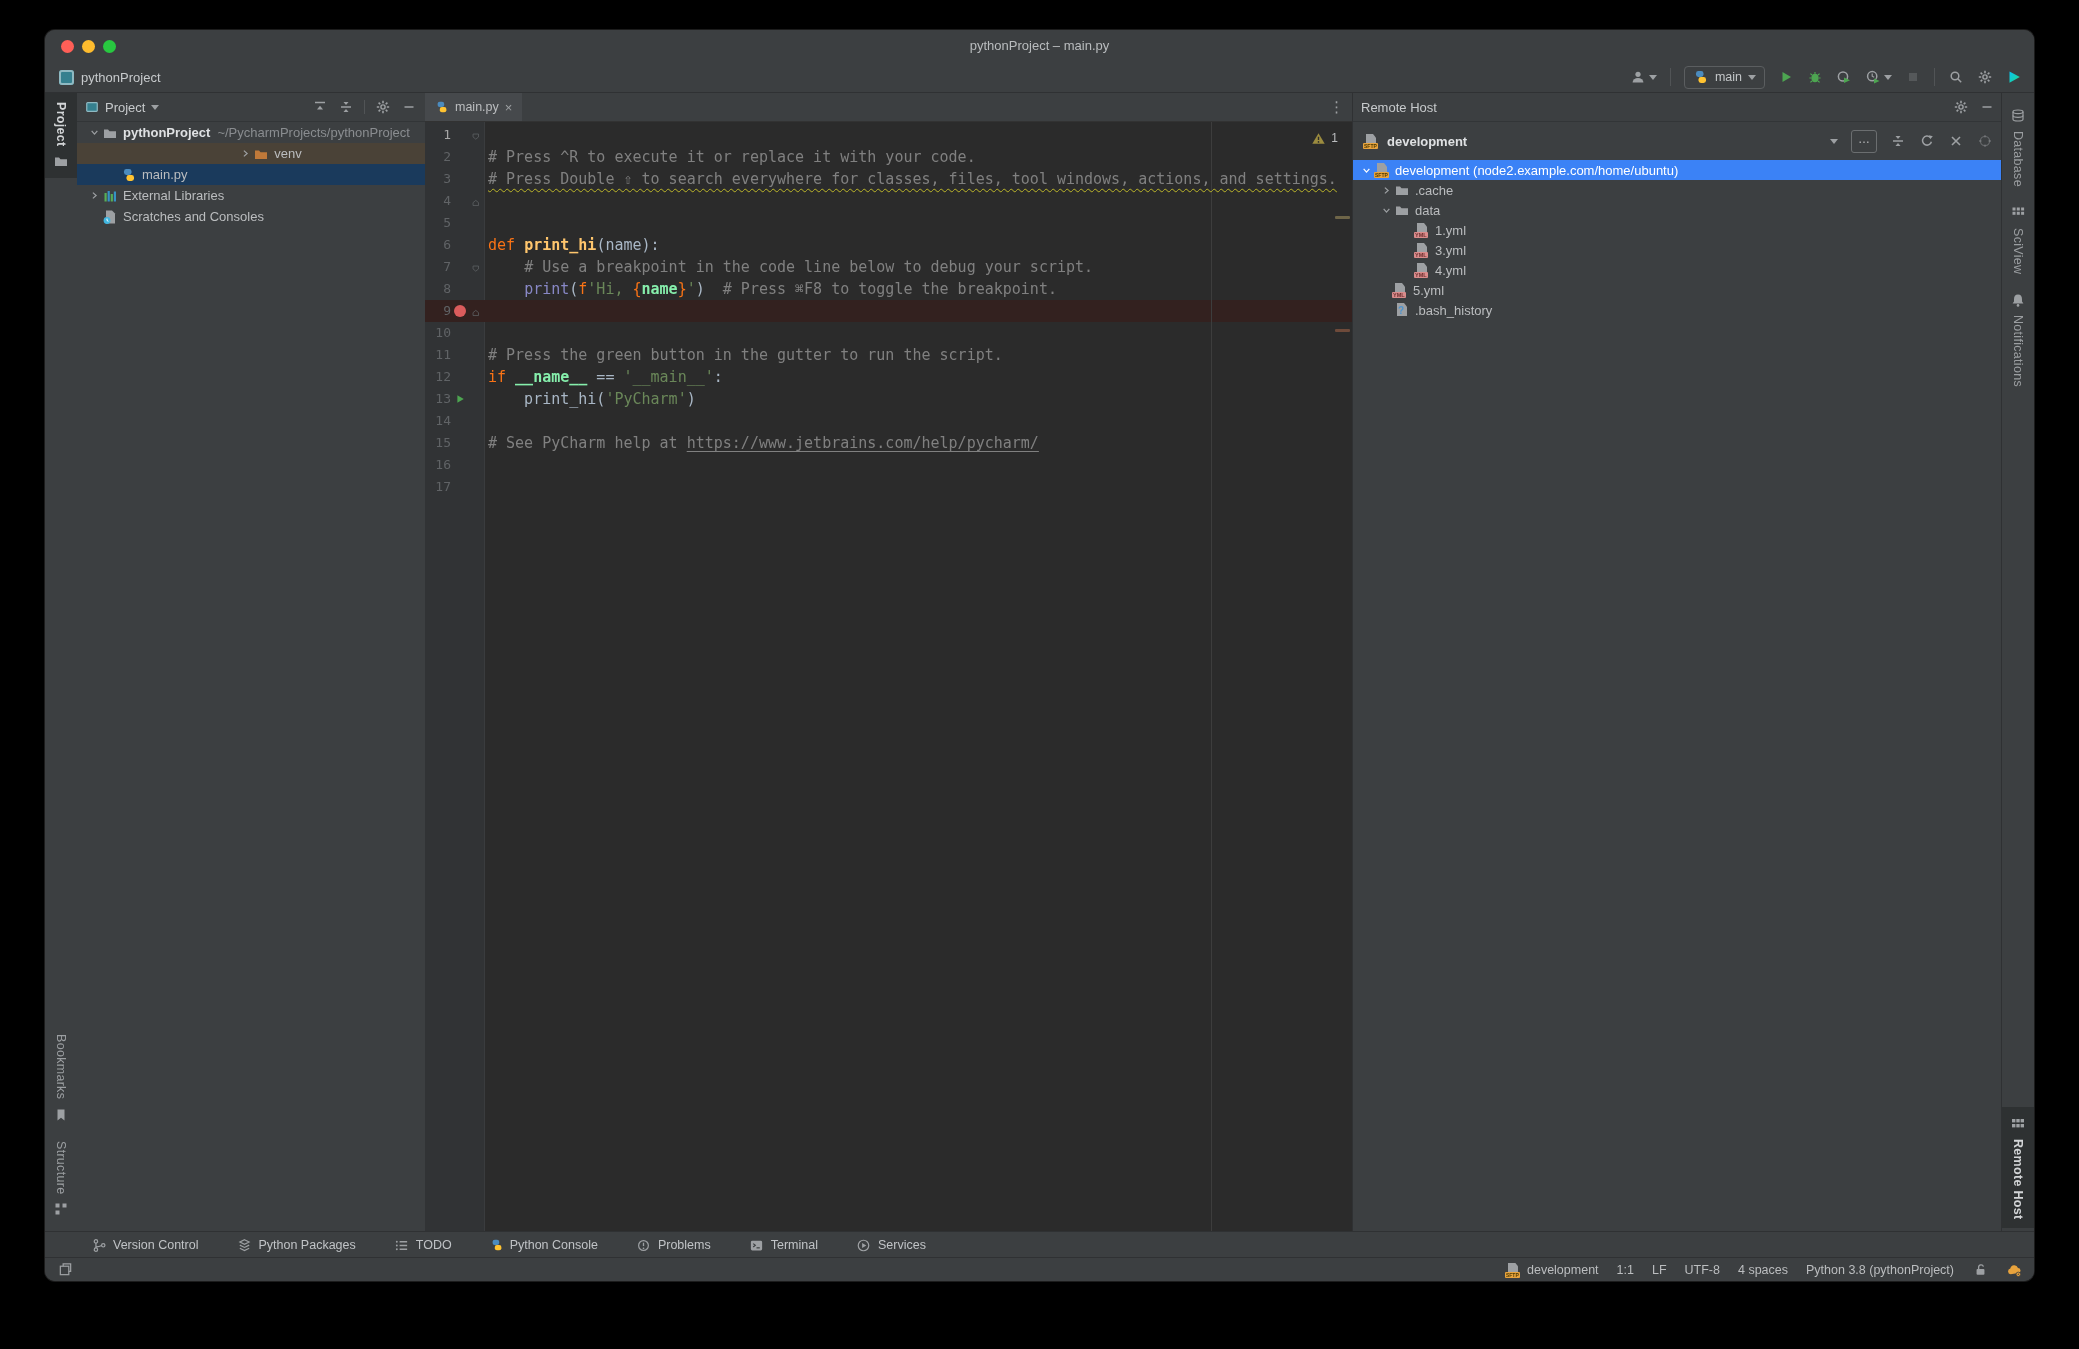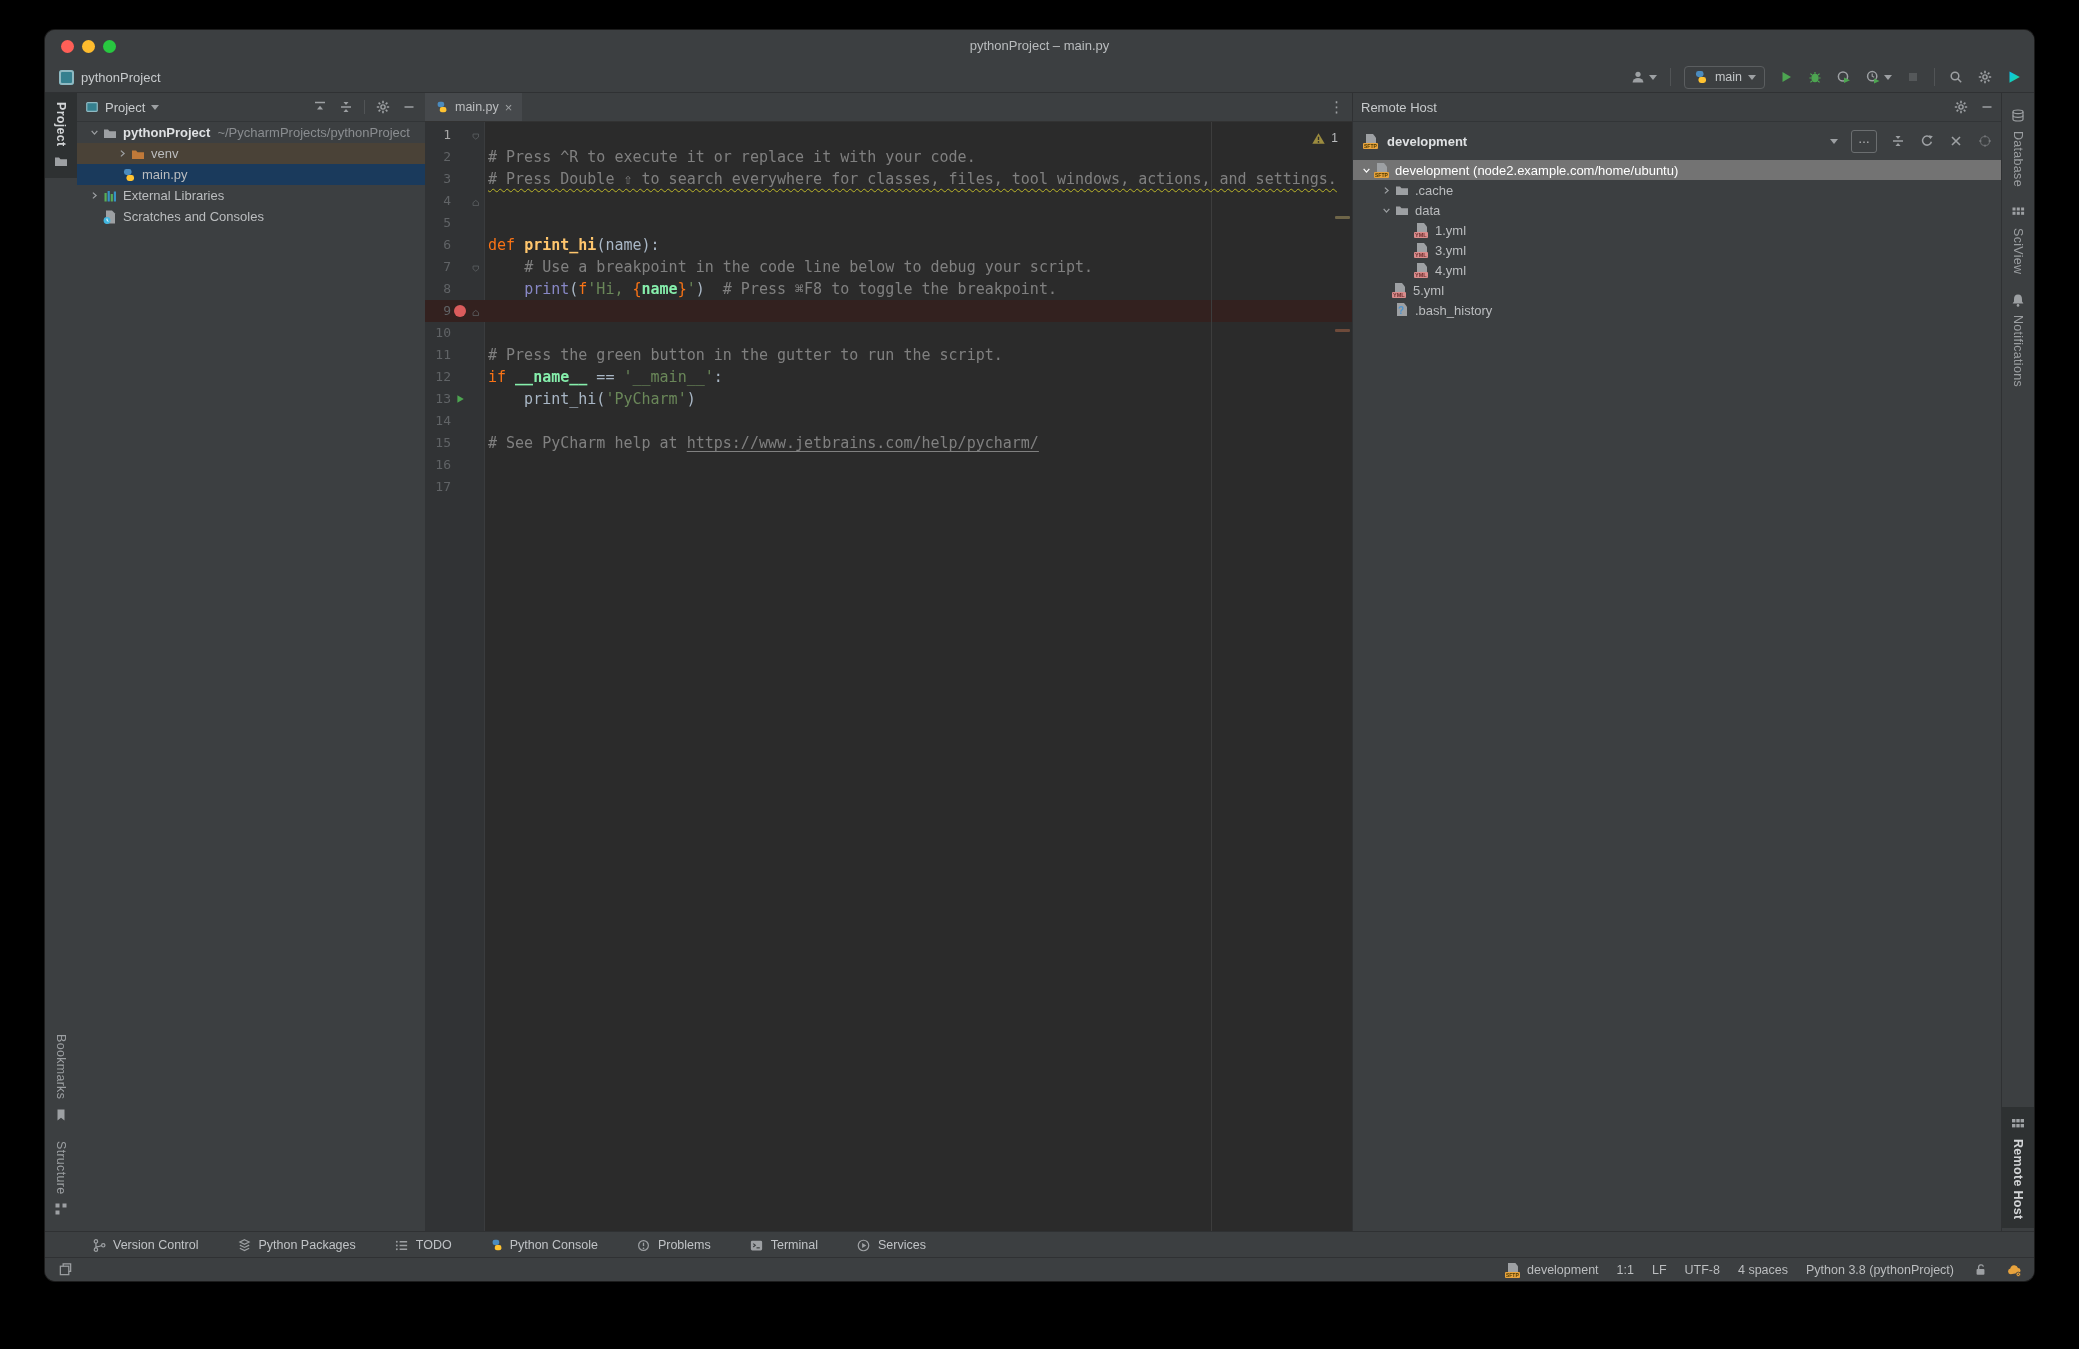--- a/index.html
+++ b/index.html
@@ -42,21 +42,21 @@
   .phead .ptitle{font-size:13px;color:#c7cacc;}
   .phead .hicons{margin-left:auto;display:flex;align-items:center;gap:10px;}
   .tree{position:absolute;top:29px;left:0;right:0;bottom:0;overflow:hidden;}
   .trow{height:21px;display:flex;align-items:center;font-size:13px;color:#bbbdbf;white-space:nowrap;}
   .trow .chev{width:14px;display:inline-flex;justify-content:center;flex:none;}
   .trow .fic{width:18px;display:inline-flex;justify-content:center;flex:none;position:relative;}
   .trow .lbl{margin-left:4px;}
   .trow .hint{margin-left:7px;color:#8a8d90;}
   .trow.excluded{background:#4a4237;}
   .trow.selnav{background:#1a3a5c;}
-  .trow.selblue{background:#737373;color:#fff;}
+  .trow.selblue{background:#3b82f6;color:#fff;}
   .trow.selblue .lbl{color:#fff;}
   .boldlbl{font-weight:bold;color:#dfe1e3;}
   
   .editor{position:absolute;left:380px;top:0;bottom:0;width:927px;background:#2b2b2b;}
   .tabbar{position:relative;height:28px;background:#3c3f41;border-bottom:1px solid #323232;}
   .tab{position:absolute;left:0;top:0;height:28px;background:#46494c;display:flex;align-items:center;gap:6px;padding:0 10px;}
   .tab .tlabel{font-size:12.5px;color:#bbbdbf;}
   .tab .tclose{font-size:13px;color:#9da0a3;cursor:default;}
   .kebab{position:absolute;right:8px;top:5px;color:#9da0a3;font-size:15px;letter-spacing:0;}
   .ebody{position:absolute;top:29px;left:0;right:0;bottom:0;overflow:hidden;}
@@ -302,21 +302,21 @@
               <span class="fic">
                 <span class="ic">
                   <svg width="16" height="16" viewBox="0 0 16 16" fill="none" xmlns="http://www.w3.org/2000/svg">
                     <path d="M2 4.5h4l1.5 1.8H14V13H2Z" fill="#9da0a3"></path>
                   </svg>
                 </span>
               </span>
               <span class="lbl boldlbl">pythonProject</span>
               <span class="hint">~/PycharmProjects/pythonProject</span>
             </div>
-            <div class="trow excluded" style="padding-left: 38px;">
+            <div class="trow excluded" style="padding-left: 38px; justify-content: center;">
               <span class="chev">
                 <svg width="13" height="13" viewBox="0 0 16 16" fill="none" xmlns="http://www.w3.org/2000/svg">
                   <path d="m6 4.5 4 3.5-4 3.5" stroke="#9da0a3" stroke-width="1.5"></path>
                 </svg>
               </span>
               <span class="fic">
                 <span class="ic">
                   <svg width="16" height="16" viewBox="0 0 16 16" fill="none" xmlns="http://www.w3.org/2000/svg">
                     <path d="M2 4.5h4l1.5 1.8H14V13H2Z" fill="#c07939"></path>
                   </svg>

